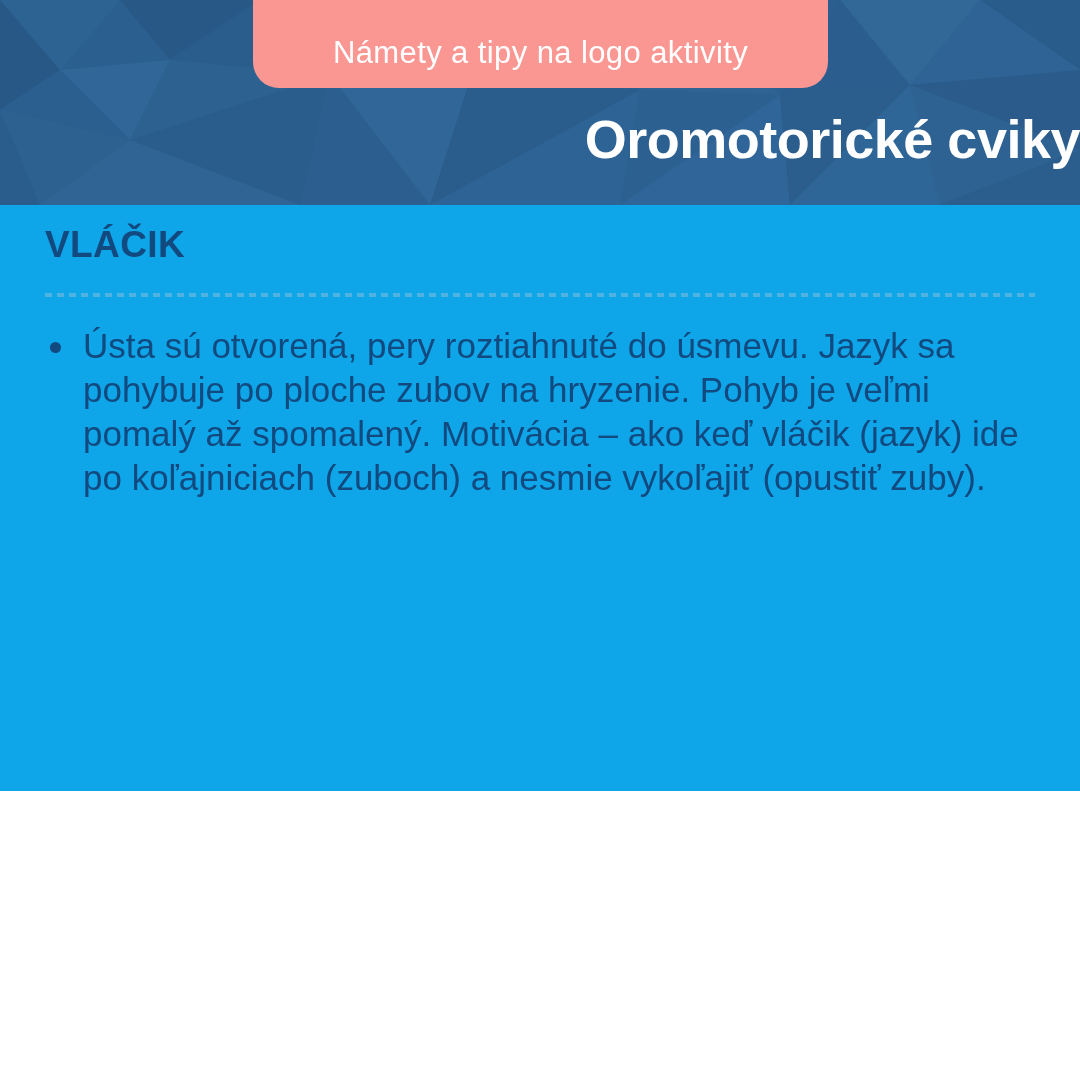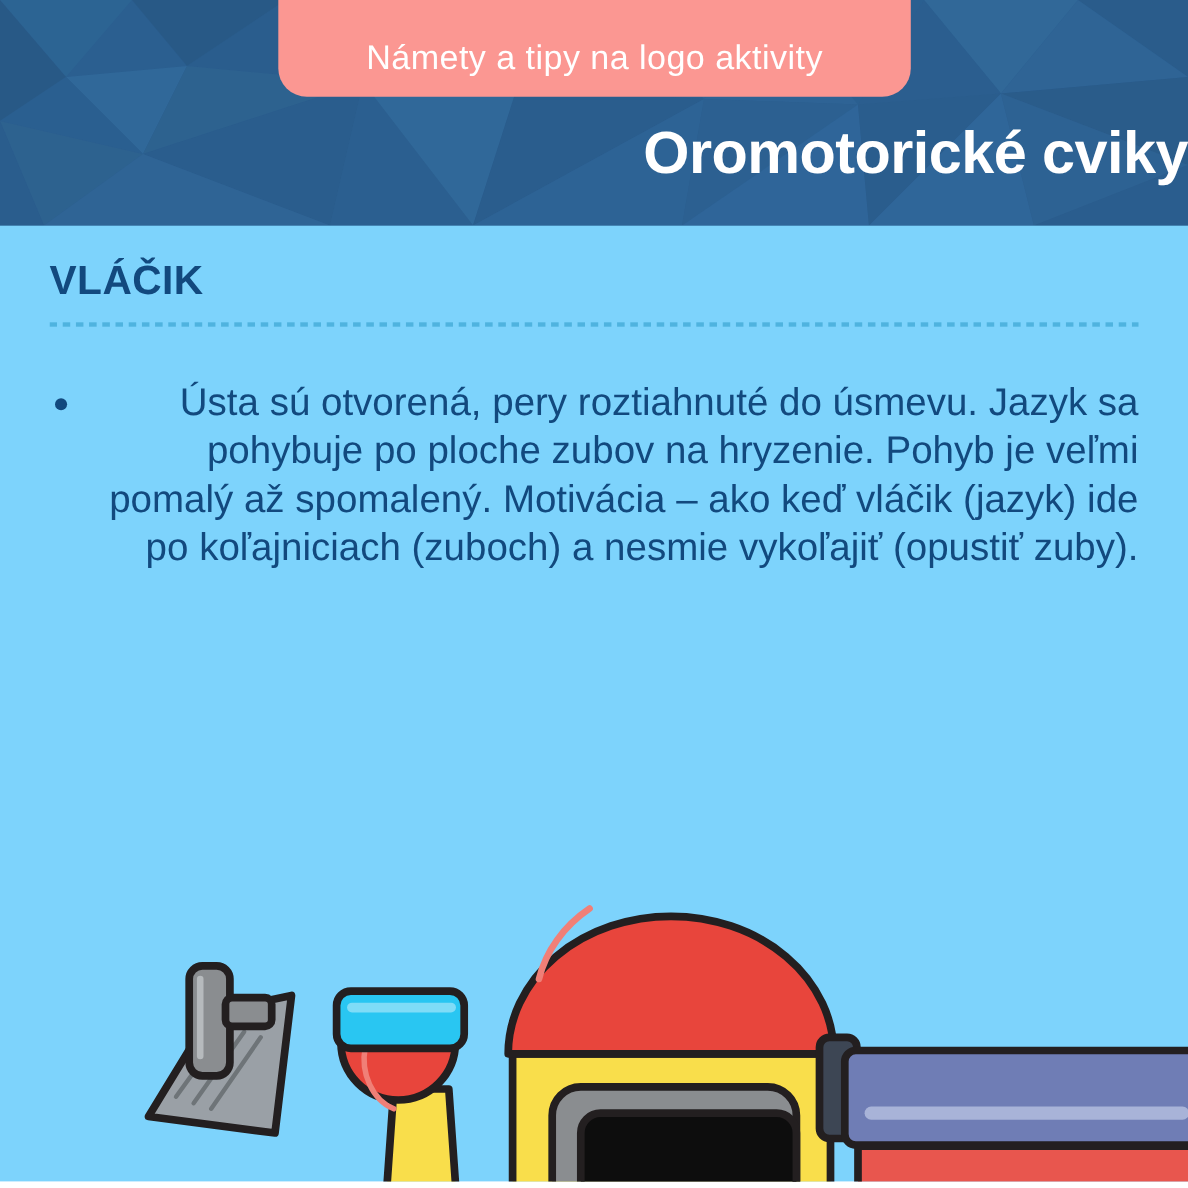--- a/index.html
+++ b/index.html
@@ -3,21 +3,21 @@
 <meta charset="utf-8">
 <style>
   html,body{margin:0;padding:0;}
   body{
     width:1080px;height:1080px;
     background:#ffffff;
     font-family:"Liberation Sans", sans-serif;
     overflow:hidden;
     position:relative;
   }
-  .page{position:relative;width:1080px;height:1074px;overflow:hidden;background:#7dd3fc;}
+  .page{position:relative;width:1080px;height:791px;overflow:hidden;background:#0ea5e9;}
 
   
   .header{
     position:absolute;left:0;top:0;width:1080px;height:205px;
     background:#2B5F90;
     overflow:hidden;
   }
   .header-poly{position:absolute;left:0;top:0;width:1080px;height:205px;}
 
   .badge{
@@ -39,34 +39,34 @@
     position:absolute;left:0;top:112px;width:1080px;
     text-align:right;
     color:#ffffff;
     font-size:54px;font-weight:700;letter-spacing:-.5px;
     line-height:1;
     z-index:3;
   }
 
   
   .section-title{
-    position:absolute;left:45px;top:236px;
+    position:absolute;left:45px;top:226px;
     color:#12497E;
     font-size:37px;font-weight:700;letter-spacing:.4px;
     line-height:1;
   }
   .divider{
     position:absolute;left:45px;top:293px;width:990px;height:4px;
     background-image:linear-gradient(to right,#4FB3DF 0 7px,transparent 7px 12px);
     background-size:12px 4px;background-repeat:repeat-x;
   }
 
   .bullet-list{
-    position:absolute;left:45px;top:344px;width:990px;
-    margin:0;padding:0;list-style:none;text-align:right;
+    position:absolute;left:45px;top:324px;width:990px;
+    margin:0;padding:0;list-style:none;
   }
   .bullet-item{
     position:relative;
     padding-left:38px;
     color:#12497E;
     font-size:35px;line-height:44px;font-weight:400;
   }
   .bullet-item:before{
     content:"";position:absolute;left:5px;top:18px;
     width:11px;height:11px;border-radius:50%;background:#12497E;

